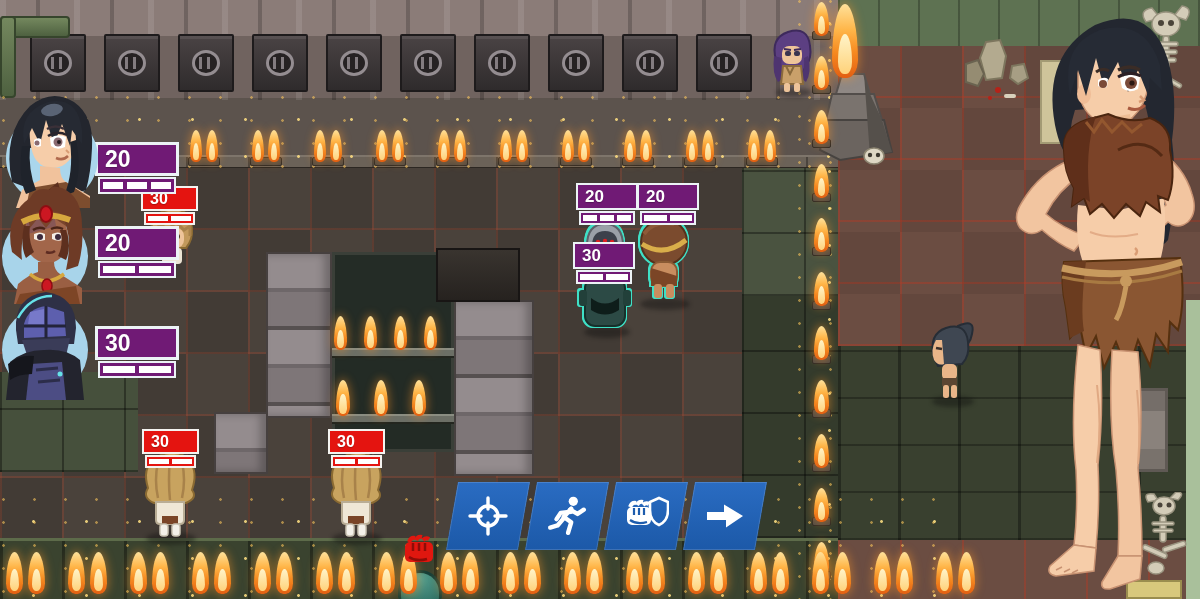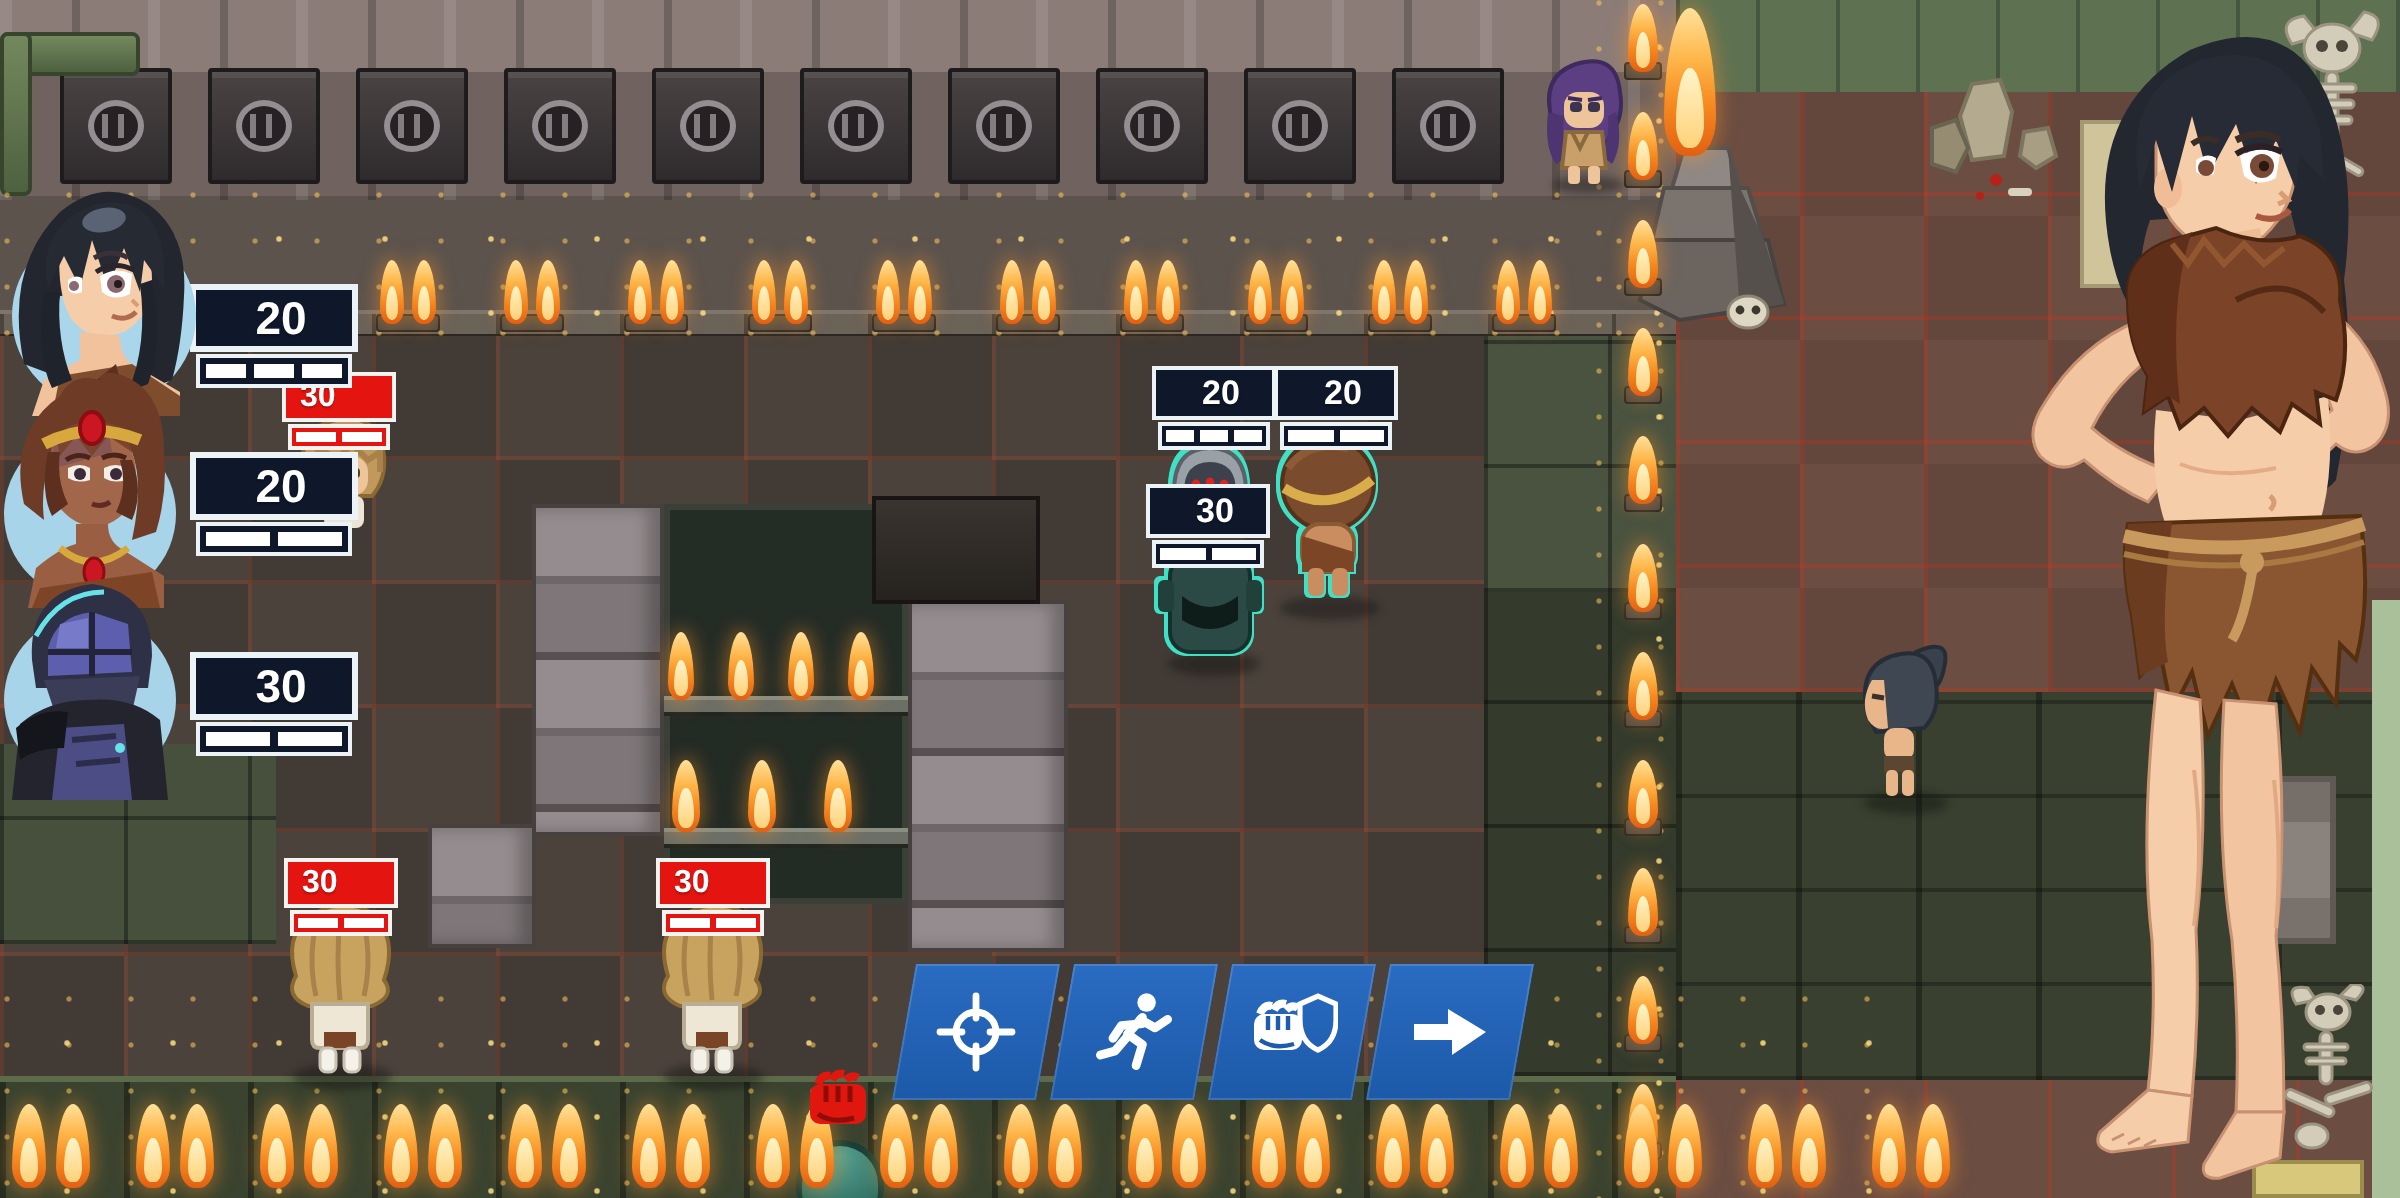--- a/index.html
+++ b/index.html
@@ -78,21 +78,21 @@
   .teal-head{left:398px;top:570px;width:44px;height:30px;z-index:10;
     background:radial-gradient(circle at 50% 20%,#55a090,#2e6e62);
     border:3px solid #173f38;border-bottom:none;border-radius:22px 22px 4px 4px;}
 
   
   .hp{position:absolute;z-index:40;}
   .hp-main{border:3px solid #ecf3f6;display:flex;align-items:center;padding-left:7px;
     color:#fff;font-weight:bold;text-shadow:0 1px 1px rgba(0,0,0,.25);}
   .hp-segs{margin:1px 3px 0;border:2px solid #ecf3f6;display:flex;gap:4px;padding:3px;}
   .hp-segs i{flex:1;background:#fff;}
-  .hp-a .hp-main,.hp-a .hp-segs{background:#0f172a;justify-content:center;}
+  .hp-a .hp-main,.hp-a .hp-segs{background:#701a75;}
   .hp-e .hp-main,.hp-e .hp-segs{background:#e41410;border-color:#f4f3f0;}
   .hp-lg{width:84px}.hp-lg .hp-main{height:34px;font-size:23px}.hp-lg .hp-segs{height:17px}
   .hp-sm{width:62px}.hp-sm .hp-main{height:27px;font-size:17px;border-width:2px}.hp-sm .hp-segs{height:14px;padding:2px;gap:3px;border-width:2px}
   .hp-xs{width:57px}.hp-xs .hp-main{height:25px;font-size:16px;border-width:2px}.hp-xs .hp-segs{height:13px;padding:2px;gap:3px;border-width:2px}
 
   
   .action-bar{left:452px;top:482px;width:320px;height:70px;z-index:50;}
   .action-btn{position:absolute;top:0;width:72px;height:68px;cursor:pointer;}
   .action-btn::before{content:'';position:absolute;inset:0;transform:skewX(-10deg);
     background:linear-gradient(180deg,#2a6cc2,#1c59a8);box-shadow:inset 0 0 0 1px rgba(255,255,255,.15);}

